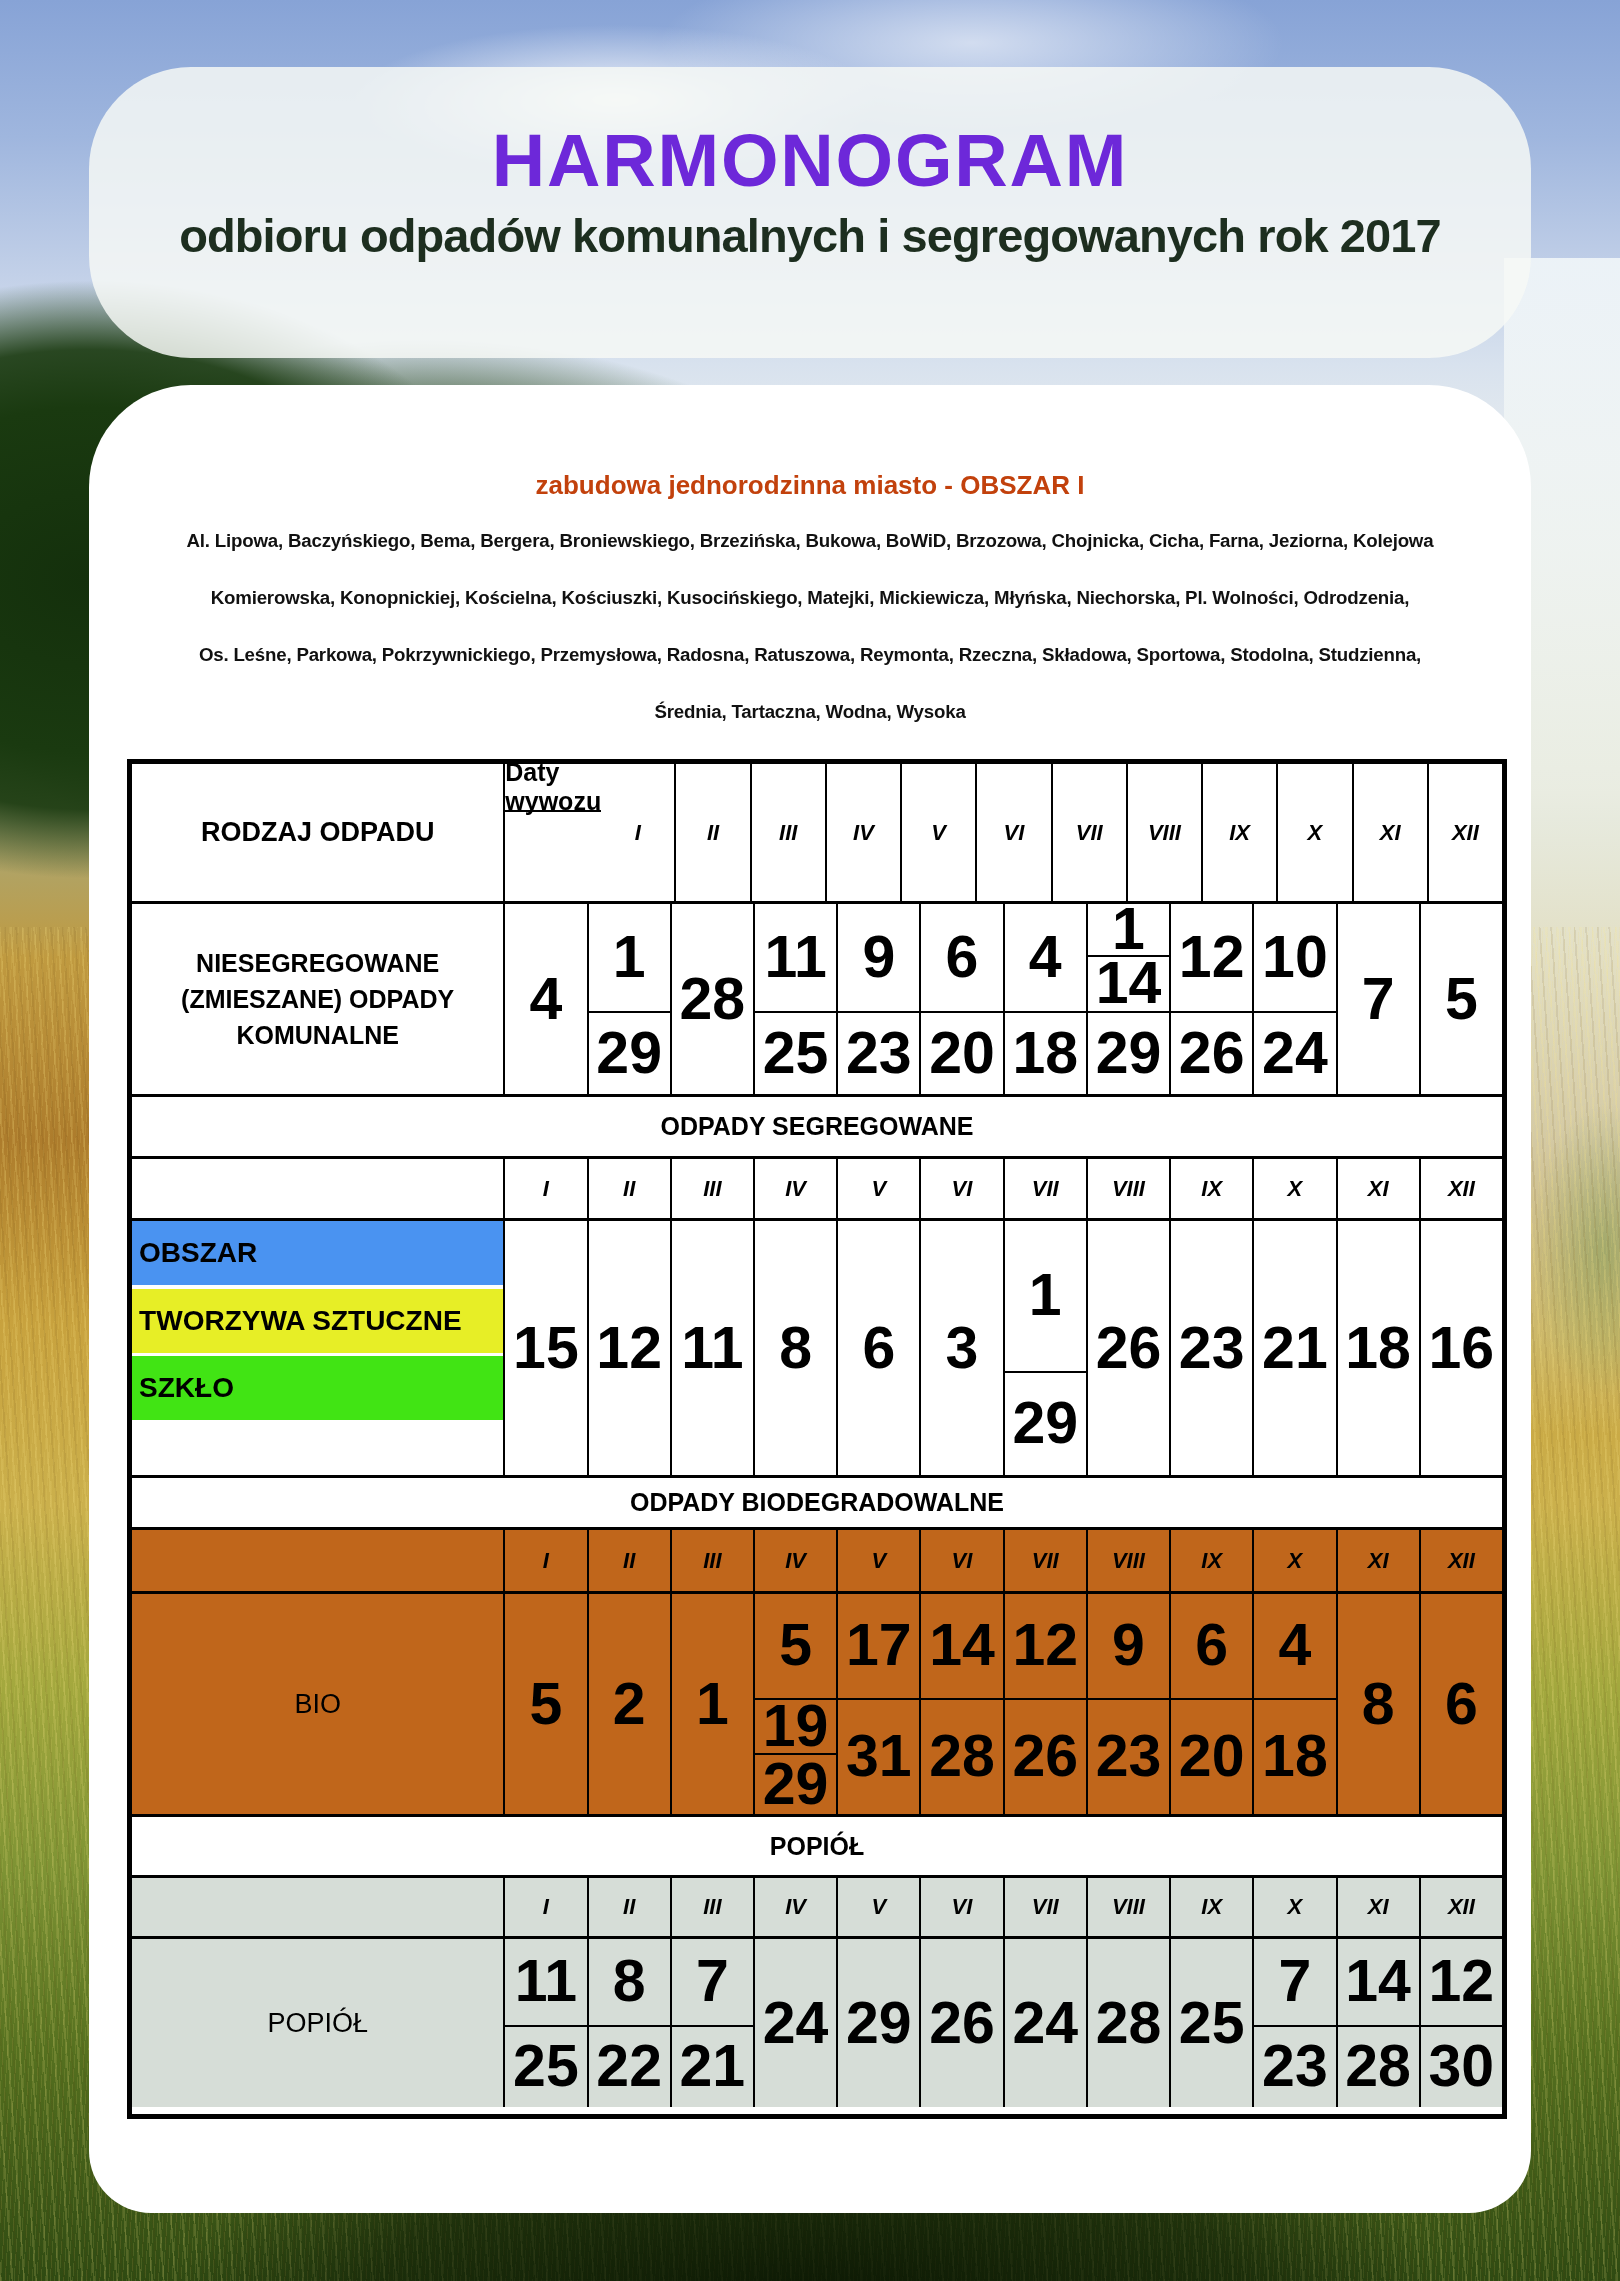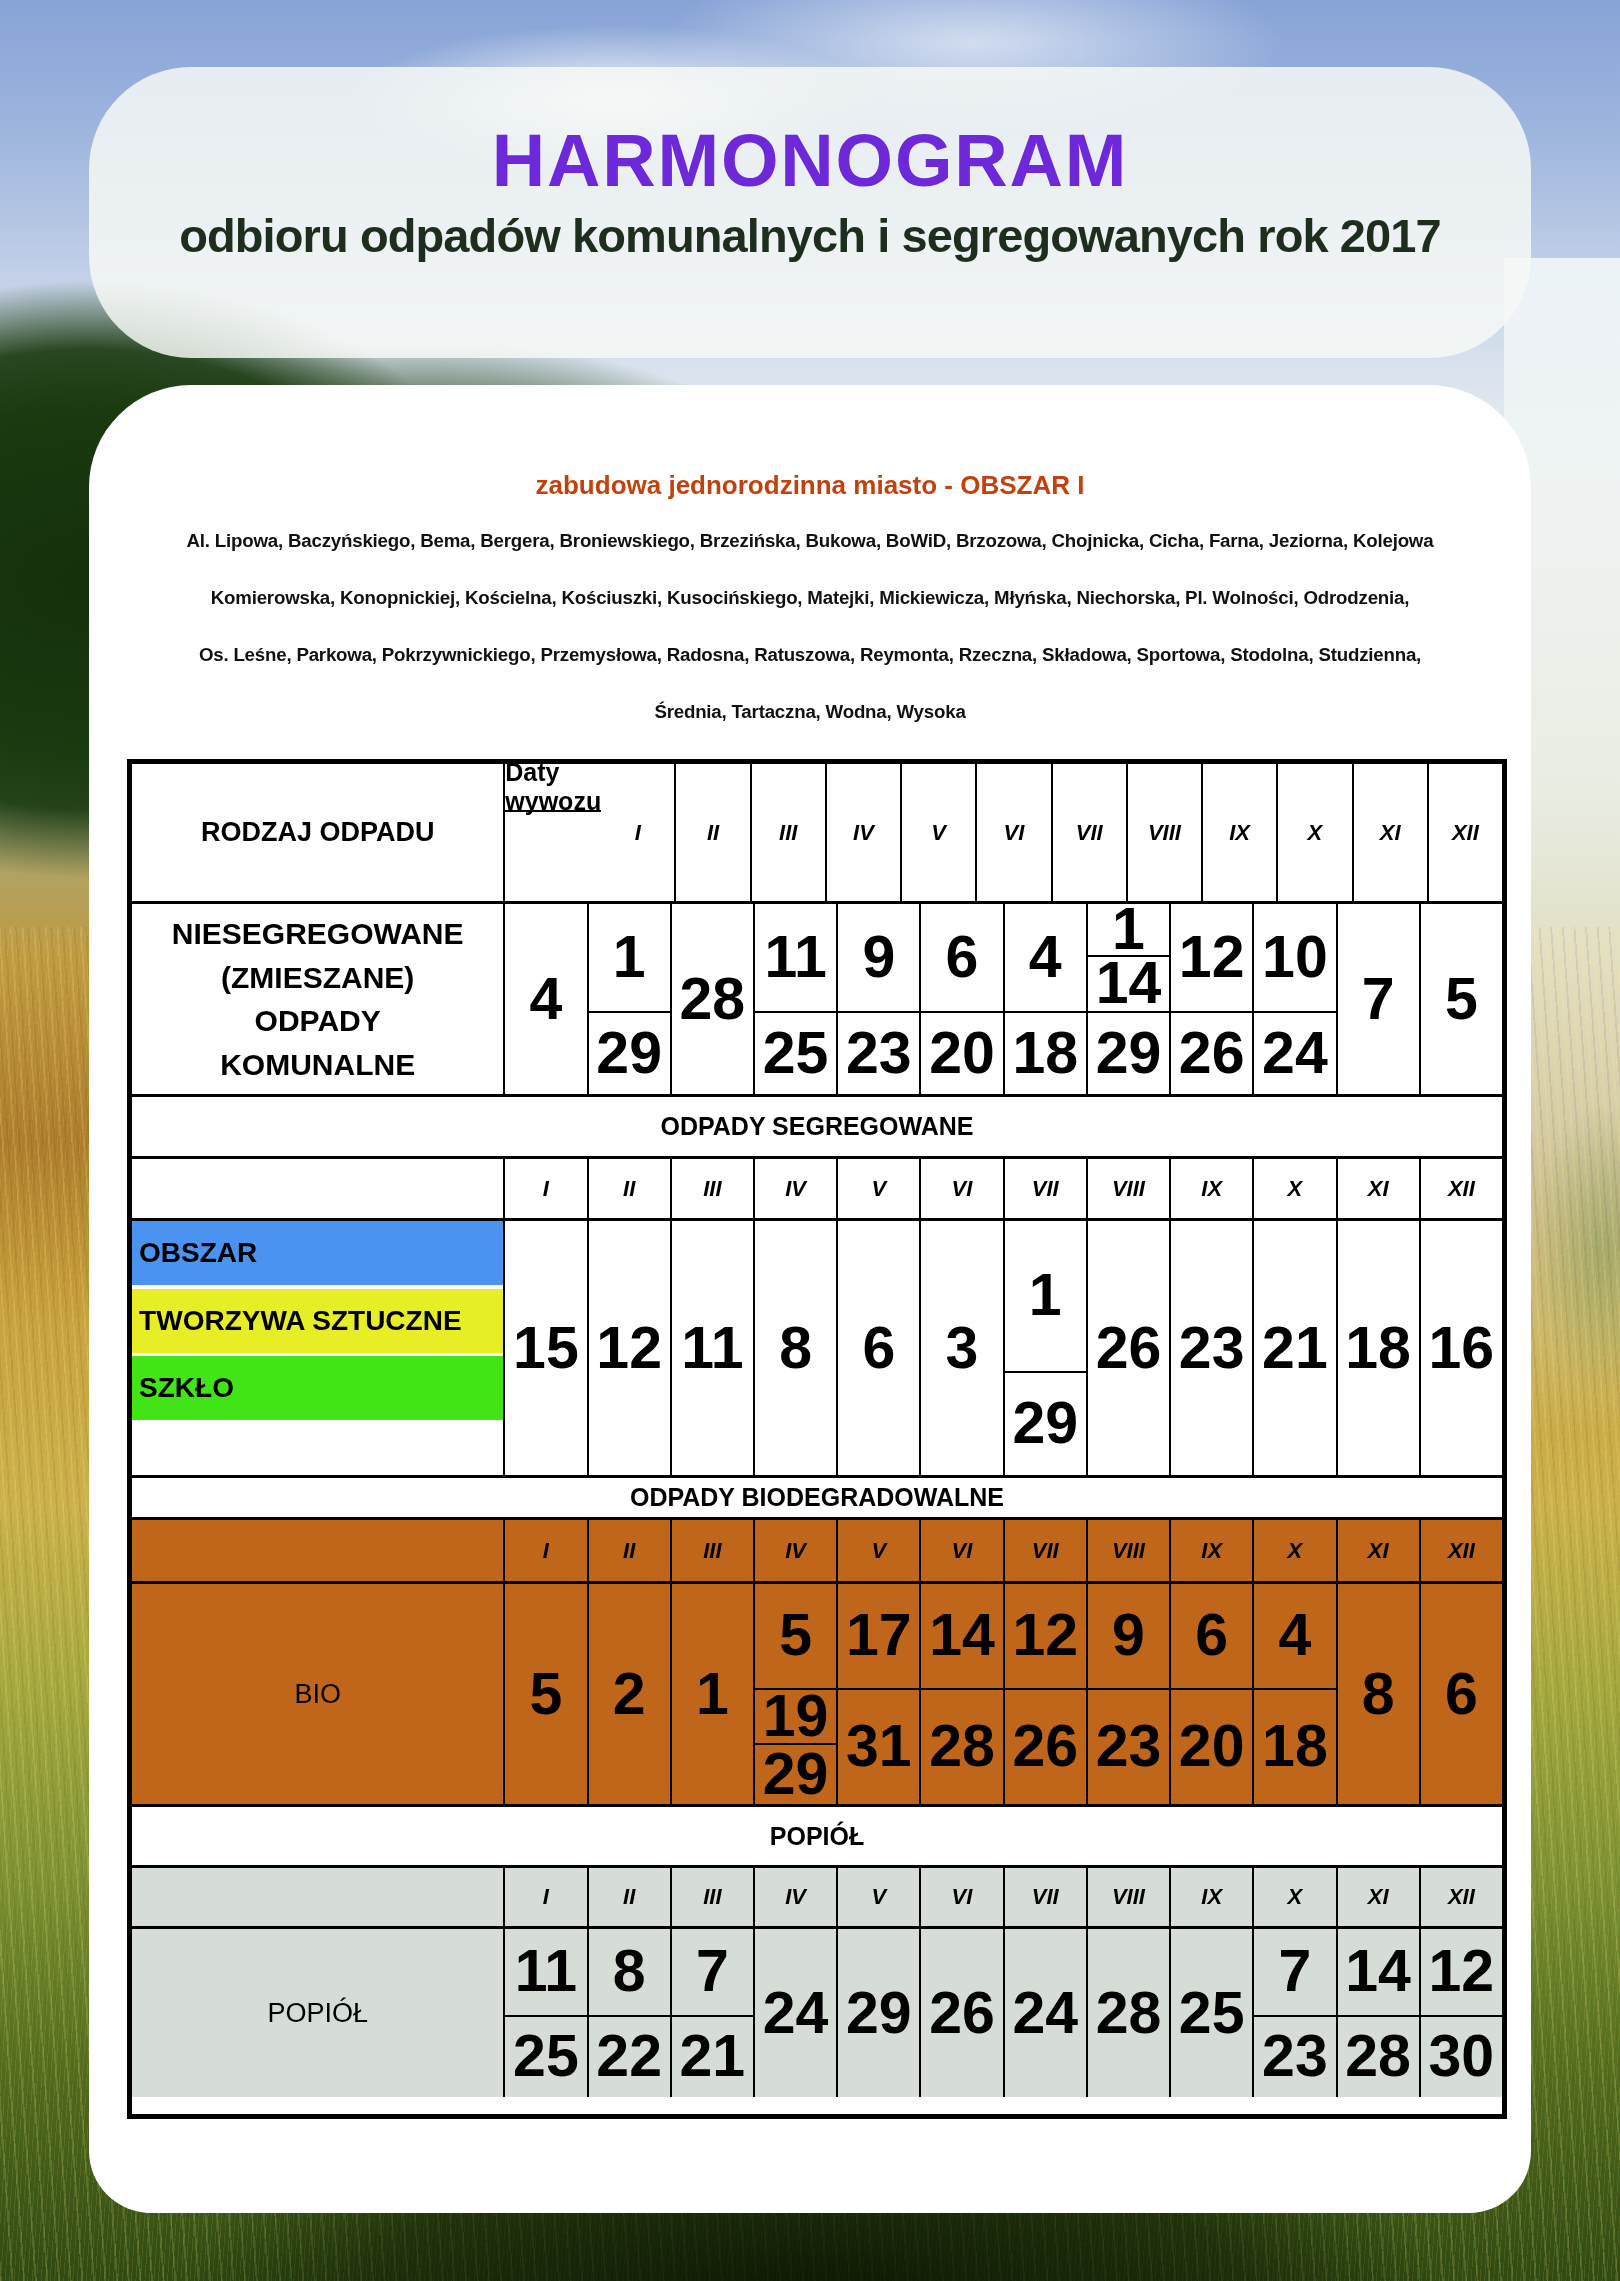--- a/index.html
+++ b/index.html
@@ -64,21 +64,21 @@
   .m-cell { flex:1; border-right:2.7px solid #000; display:flex; align-items:center; justify-content:center;
     font-size:22px; font-weight:bold; font-style:italic; }
   .m-cell:last-child { border-right:none; }
   .d-cell { flex:1; border-right:2.7px solid #000; display:flex; flex-direction:column; }
   .d-cell:last-child { border-right:none; }
   .date-part { display:flex; align-items:center; justify-content:center;
     font-size:59px; font-weight:bold; line-height:1; overflow:visible; }
   .date-part.full { height:100%; }
   .date-part.divided { border-top:2.7px solid #000; }
   .section-header { align-items:center; justify-content:center; font-size:25px; font-weight:bold; }
-  .multi-label { font-size:30px; font-weight:bold; line-height:1.45; padding:0 34px; }
+  .multi-label { font-size:25px; font-weight:bold; line-height:1.45; padding:0 34px; }
   .seg-left { flex-direction:column; align-items:stretch; justify-content:flex-start; }
   .seg-band { height:64px; flex:0 0 64px; margin-bottom:3.6px; display:flex; align-items:center;
     padding-left:7.1px; font-size:28px; font-weight:bold; text-align:left; }
   .row-label { font-size:27px; font-weight:normal; }
   .months-row { height:62px; }
 </style>
 </head>
 <body>
 
 <div class="bg-base"></div>
@@ -232,21 +232,21 @@
             <div class="date-part full">21</div>
           </div>
           <div class="d-cell">
             <div class="date-part full">18</div>
           </div>
           <div class="d-cell">
             <div class="date-part full">16</div>
           </div>
         </div>
       </div>
-      <div class="t-row section-header" style="height: 42px;">ODPADY BIODEGRADOWALNE</div>
+      <div class="t-row section-header" style="height: 52px;">ODPADY BIODEGRADOWALNE</div>
       <div class="t-row months-row" style="height: 64px; background: rgb(192, 102, 27);">
         <div class="left-col"></div>
         <div class="m-strip">
           <div class="m-cell">I</div>
           <div class="m-cell">II</div>
           <div class="m-cell">III</div>
           <div class="m-cell">IV</div>
           <div class="m-cell">V</div>
           <div class="m-cell">VI</div>
           <div class="m-cell">VII</div>

